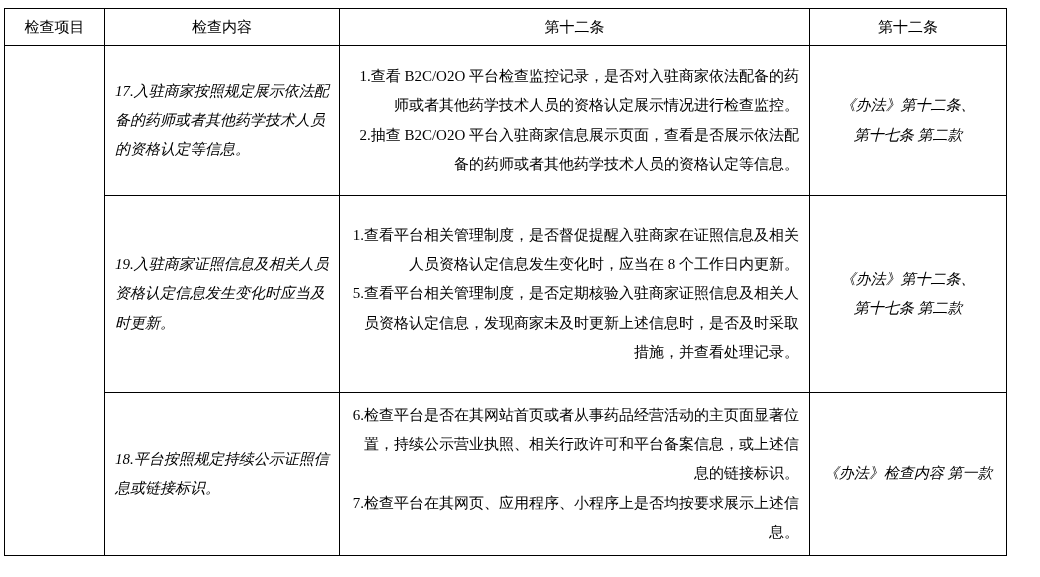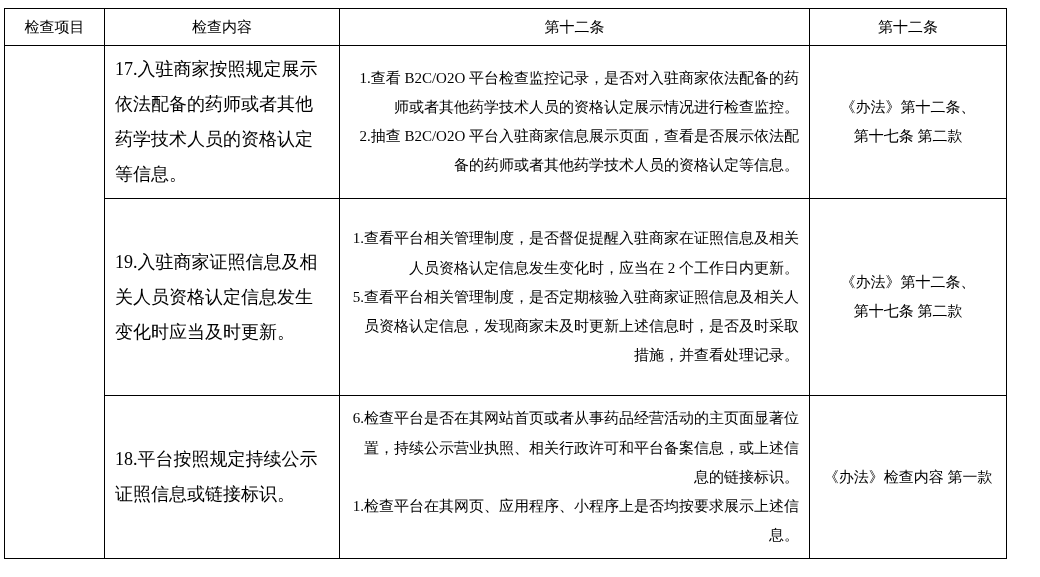--- a/index.html
+++ b/index.html
@@ -44,42 +44,43 @@
   col.c-item    { width: 100px; }
   col.c-point   { width: 235px; }
   col.c-content { width: 470px; }
   col.c-basis   { width: 197px; }
 
   td.cell-item {
     text-align: center;
     font-size: 15px;
   }
   td.cell-point {
-    font-size: 18px;
+    font-size: 15px;
     line-height: 1.95;
     text-align: left;
     padding-left: 14px;
     padding-right: 12px;
+    font-style: italic;
   }
   td.cell-content {
     font-size: 15px;
     line-height: 1.95;
     text-align: right;
     padding-left: 12px;
     padding-right: 12px;
   }
   td.cell-basis {
     font-size: 15px;
     line-height: 1.95;
     text-align: center;
     padding-left: 8px;
     padding-right: 8px;
   }
   .line { display: block; }
-  .basis-line { display: block; }
+  .basis-line { display: block; font-style: italic; }
 </style>
 </head>
 <body>
 
 <div class="page">
   <table class="inspection-table">
     <colgroup>
       <col class="c-item">
       <col class="c-point">
       <col class="c-content">
@@ -102,33 +103,33 @@
           <span class="line">2.抽查 B2C/O2O 平台入驻商家信息展示页面，查看是否展示依法配备的药师或者其他药学技术人员的资格认定等信息。</span>
         </td>
         <td class="cell-basis">
           <span class="basis-line">《办法》第十二条、</span>
           <span class="basis-line">第十七条 第二款</span>
         </td>
       </tr>
       <tr style="height:197px;">
         <td class="cell-point">19.入驻商家证照信息及相关人员资格认定信息发生变化时应当及时更新。</td>
         <td class="cell-content">
-          <span class="line">1.查看平台相关管理制度，是否督促提醒入驻商家在证照信息及相关人员资格认定信息发生变化时，应当在 2 个工作日内更新。</span>
+          <span class="line">1.查看平台相关管理制度，是否督促提醒入驻商家在证照信息及相关人员资格认定信息发生变化时，应当在 8 个工作日内更新。</span>
           <span class="line">5.查看平台相关管理制度，是否定期核验入驻商家证照信息及相关人员资格认定信息，发现商家未及时更新上述信息时，是否及时采取措施，并查看处理记录。</span>
         </td>
         <td class="cell-basis">
           <span class="basis-line">《办法》第十二条、</span>
           <span class="basis-line">第十七条 第二款</span>
         </td>
       </tr>
       <tr style="height:163px;">
         <td class="cell-point">18.平台按照规定持续公示证照信息或链接标识。</td>
         <td class="cell-content">
           <span class="line">6.检查平台是否在其网站首页或者从事药品经营活动的主页面显著位置，持续公示营业执照、相关行政许可和平台备案信息，或上述信息的链接标识。</span>
-          <span class="line">1.检查平台在其网页、应用程序、小程序上是否均按要求展示上述信息。</span>
+          <span class="line">7.检查平台在其网页、应用程序、小程序上是否均按要求展示上述信息。</span>
         </td>
         <td class="cell-basis">
           <span class="basis-line">《办法》检查内容 第一款</span>
         </td>
       </tr>
     </tbody>
   </table>
 </div>
 
 </body></html>

